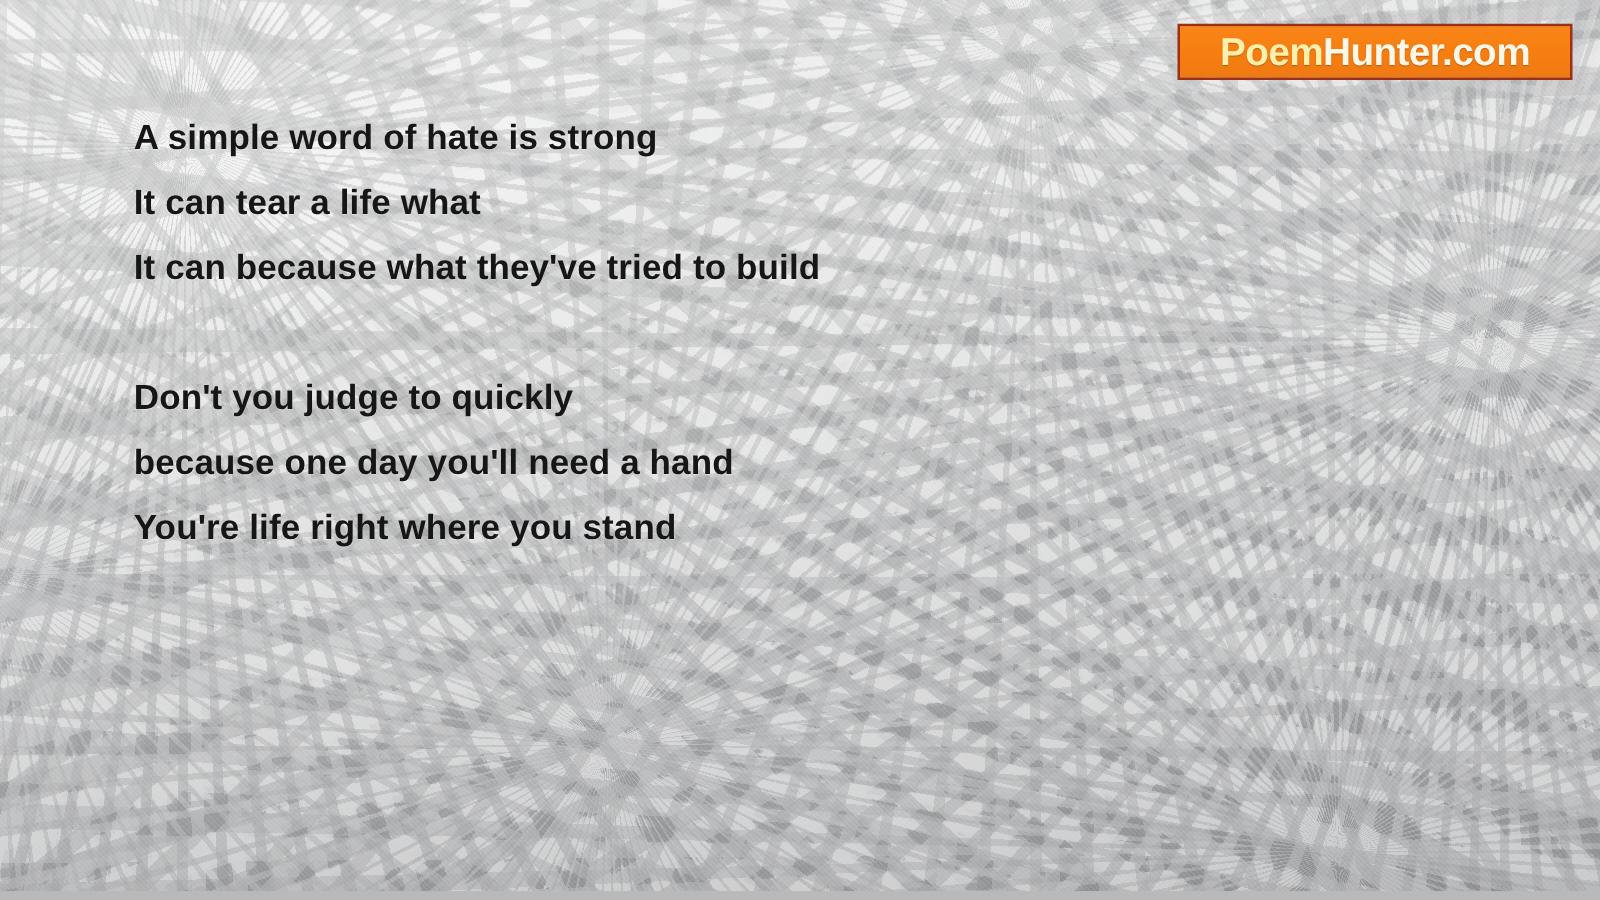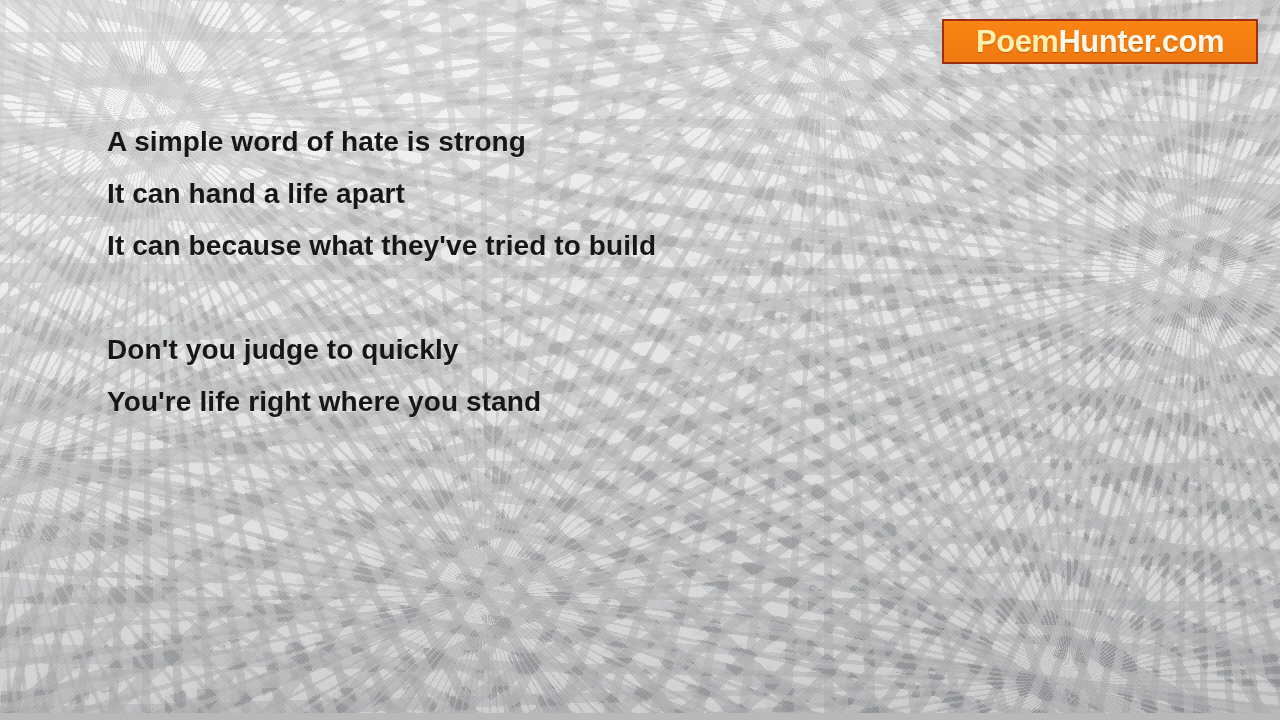--- a/index.html
+++ b/index.html
@@ -159,21 +159,21 @@
     color: #fdf0ac;
   }
   #logo-text .part-hunter {
     color: #fdf7e8;
   }
 
   
   #poem {
     position: absolute;
     left: 107px;
-    top: 116px;
+    top: 84px;
     width: 1000px;
   }
 
   .poem-line {
     font-family: "Liberation Sans", sans-serif;
     font-weight: bold;
     font-size: 28px;
     line-height: 52px;
     height: 52px;
     color: #161616;
@@ -199,20 +199,21 @@
   <div class="bg-vignette"></div>
 
   <div id="logo">
     <span id="logo-text">
       <span class="part-poem">Poem</span><span class="part-hunter">Hunter.com</span>
     </span>
   </div>
 
   <div id="poem">
     <div class="poem-line">A simple word of hate is strong</div>
-    <div class="poem-line">It can hand a life apart</div>
+    <div class="poem-line">It can tear a life what</div>
     <div class="poem-line">It can because what they've tried to build</div>
     <div class="poem-line blank"></div>
     <div class="poem-line">Don't you judge to quickly</div>
+    <div class="poem-line">because one day you'll need a hand</div>
     <div class="poem-line">You're life right where you stand</div>
   </div>
 
 </div>
 
 </body></html>

